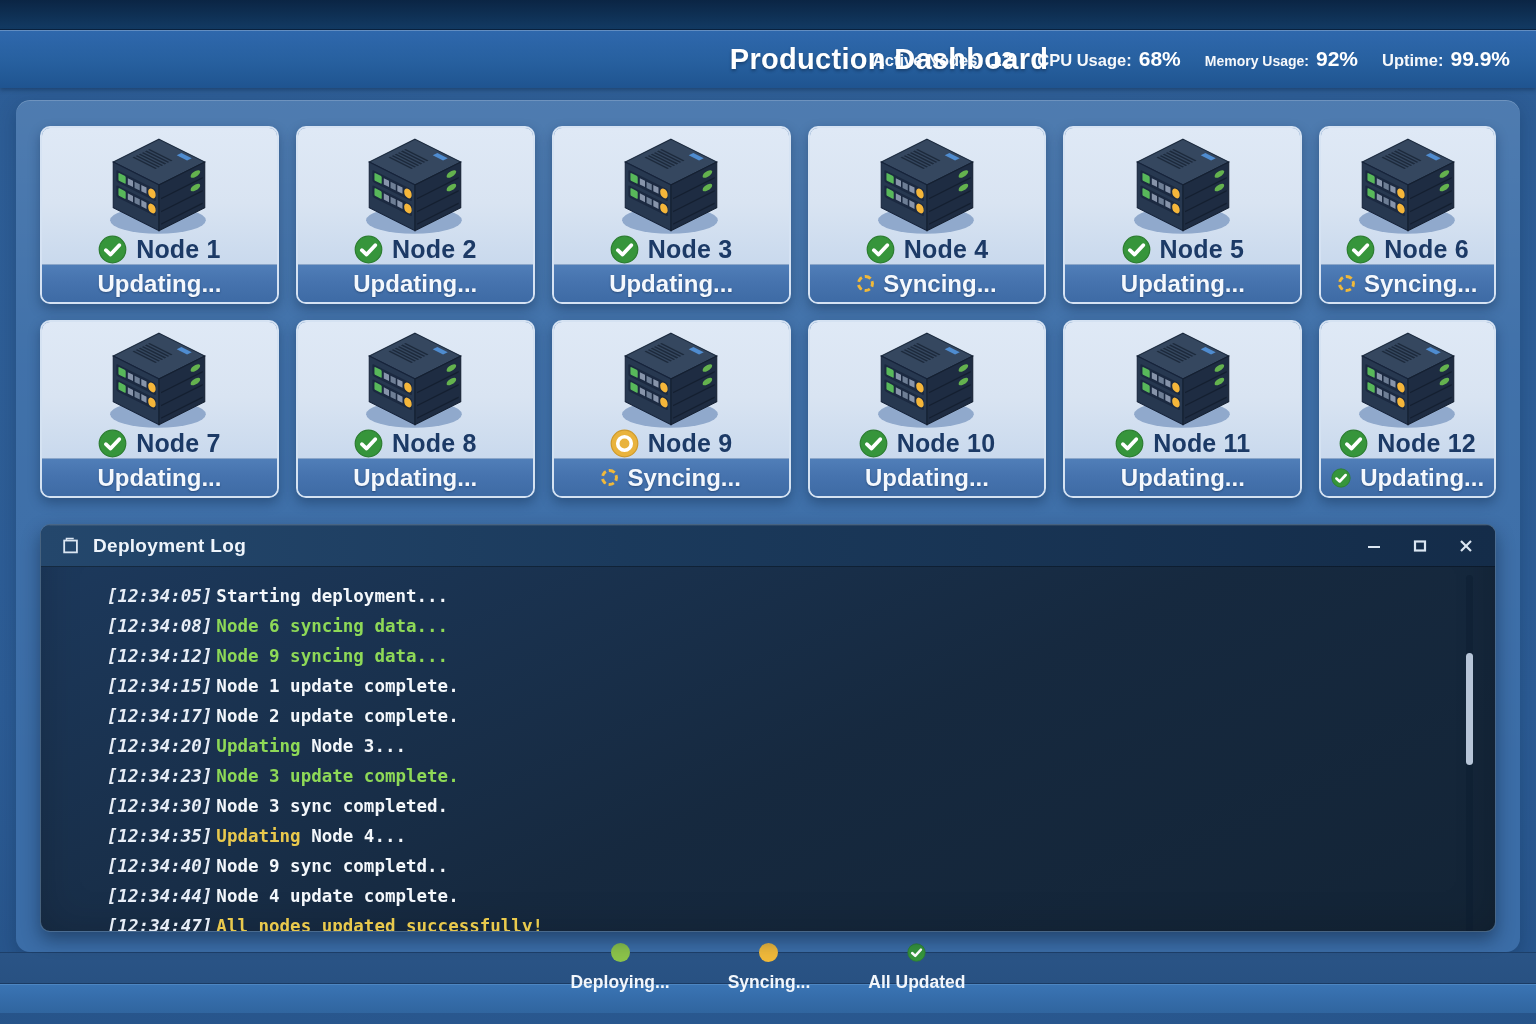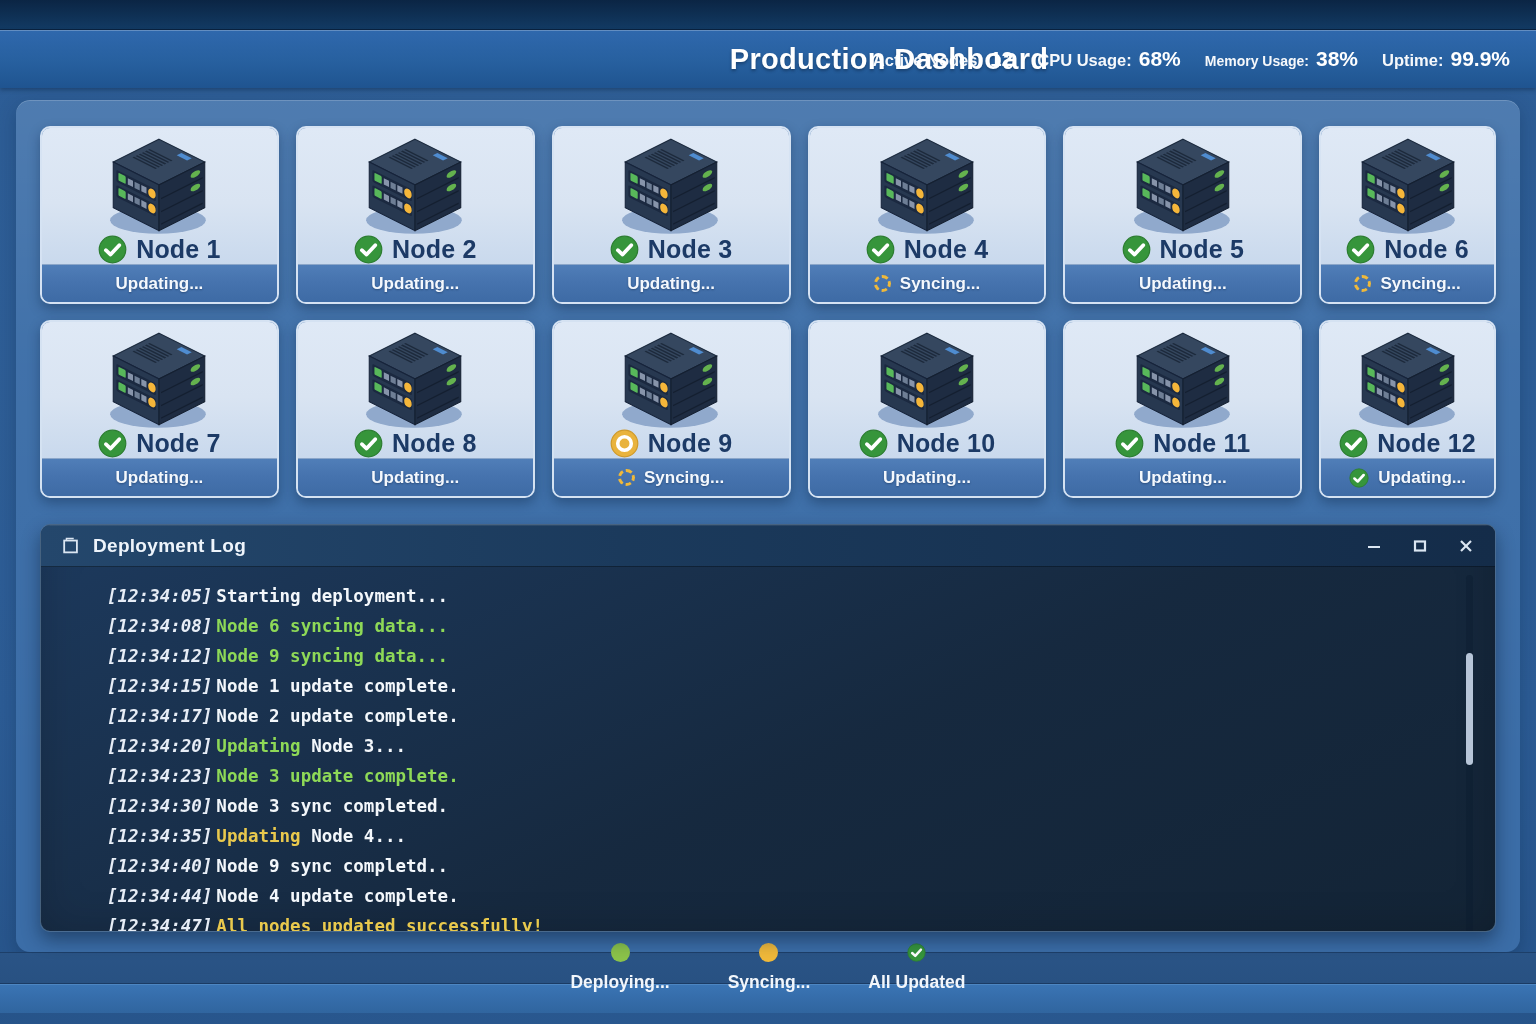--- a/index.html
+++ b/index.html
@@ -53,21 +53,21 @@
   .badge svg{ width:29px; height:29px; display:none; }
   .b-check .badge .badge-check{ display:block; }
   .b-sync  .badge .badge-sync{ display:block; }
   .node-name{ font-size:25px; font-weight:bold; color:var(--node_name_text,#1c3a66); letter-spacing:.2px; }
   .card-footer{
     height:38px; flex:0 0 38px;
     background:linear-gradient(180deg,#507eb8 0%, var(--card_footer_bg,#4673ae) 45%, #3e6ba5 100%);
     border-top:1px solid rgba(255,255,255,.4);
     display:flex; align-items:center; justify-content:center; gap:9px;
   }
-  .status-text{ font-size:17px; font-weight:bold; color:#f4f8fd; text-shadow:0 1px 2px rgba(10,30,60,.4); }
+  .status-text{ font-size:24px; font-weight:bold; color:#f4f8fd; text-shadow:0 1px 2px rgba(10,30,60,.4); }
   .spinner-icon{
     display:none; width:17px; height:17px; border-radius:50%;
     border:3.2px dashed var(--status_yellow,#f0c043);
   }
   .fi-spinner .spinner-icon{ display:inline-block; }
   .mini-check{ display:none; width:20px; height:20px; }
   .mini-check svg{ width:20px; height:20px; }
   .fi-check .mini-check{ display:inline-flex; }
   
   .log-window{
@@ -184,21 +184,21 @@
       <div class="stat">
     <span class="stat-label">Active Nodes:</span>
     <span class="stat-value">12</span>
   </div>
       <div class="stat">
     <span class="stat-label">CPU Usage:</span>
     <span class="stat-value">68%</span>
   </div>
       <div class="stat">
     <span class="stat-label">Memory Usage:</span>
-    <span class="stat-value">38%</span>
+    <span class="stat-value">92%</span>
   </div>
       <div class="stat">
     <span class="stat-label">Uptime:</span>
     <span class="stat-value">99.9%</span>
   </div>
     </div>
 </div>
 
 <div class="main-panel">
   <div class="cards-grid" id="cards-mount">

